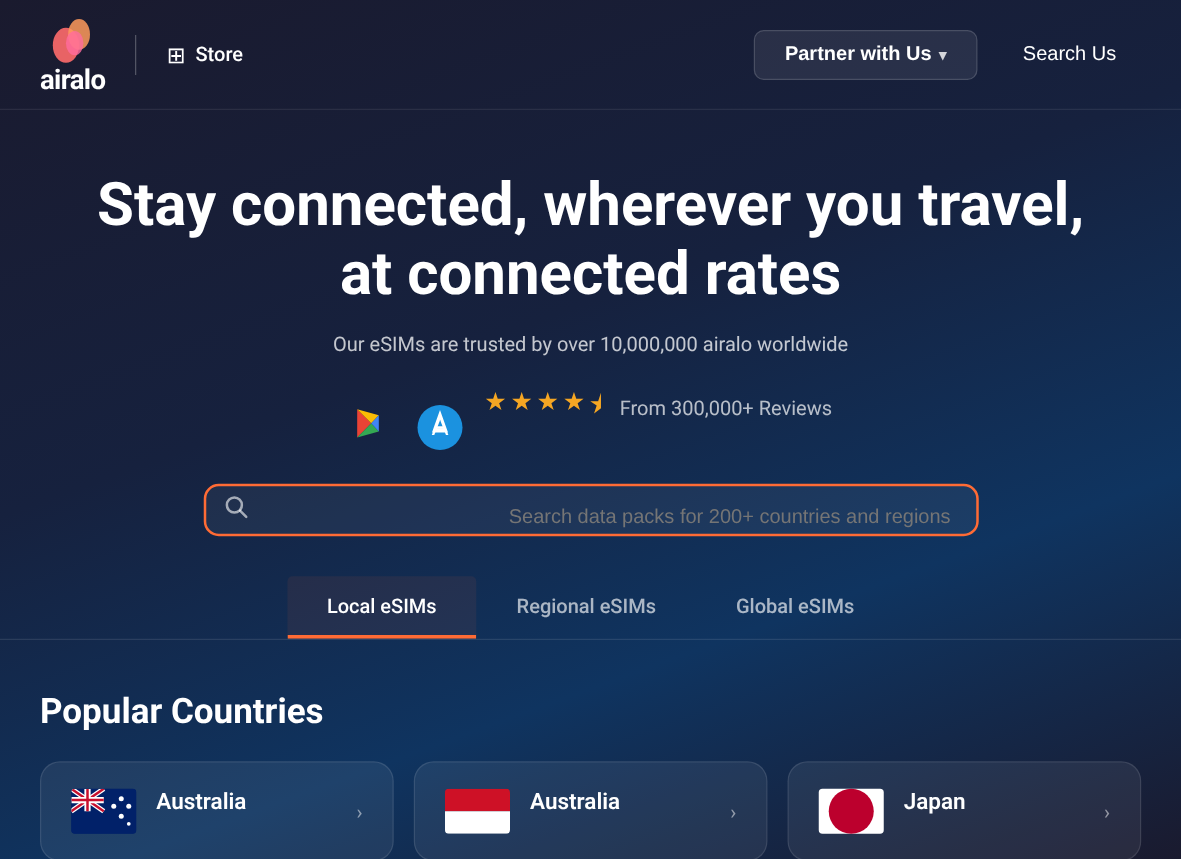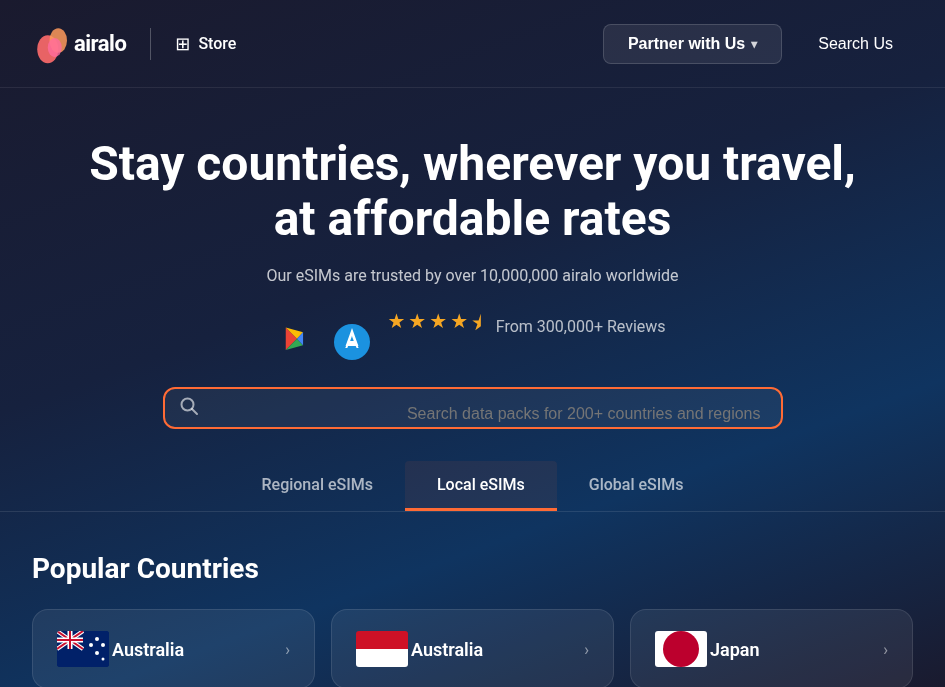--- a/index.html
+++ b/index.html
@@ -35,20 +35,21 @@
       display: flex;
       align-items: center;
       gap: 24px;
     }
 
     .logo-container {
       display: flex;
       align-items: center;
       gap: 0;
       cursor: pointer;
+      flex-direction: column;
     }
 
     .logo-text {
       font-size: 22px;
       font-weight: 700;
       color: #ffffff;
       letter-spacing: -0.5px;
     }
 
     .nav-divider {
@@ -246,22 +247,22 @@
       padding: 20px 24px;
       display: flex;
       align-items: center;
       justify-content: space-between;
       cursor: pointer;
       min-height: 80px;
     }
 
     .country-card-left {
       display: flex;
-      align-items: center;
-      gap: 3px;
+      align-items: flex-start;
+      gap: 16px;
     }
 
     .japan-flag-circle {
       width: 36px;
       height: 36px;
       background: #BC002D;
       border-radius: 50%;
     }
 
     .country-name {
@@ -379,22 +380,22 @@
       </button>
 
       <button class="about-btn">
         <span>Search Us</span>
       </button>
     </div>
   </nav>
 
   <section class="hero">
     <h1 class="hero-title">
-      <span>Stay countries, wherever you travel,</span><br>
-      <span>at affordable rates</span>
+      <span>Stay connected, wherever you travel,</span><br>
+      <span>at connected rates</span>
     </h1>
 
     <p class="hero-subtitle">Our eSIMs are trusted by over 10,000,000 airalo worldwide</p>
 
     <div class="app-stores">
 
       <div class="gplay-icon">
         <svg width="36" height="36" viewBox="0 0 36 36">
           <circle cx="18" cy="18" r="18" fill="transparent"></circle>
 
@@ -435,25 +436,25 @@
         <svg width="20" height="20" viewBox="0 0 20 20" fill="none">
           <circle cx="8.5" cy="8.5" r="6" stroke="rgba(255,255,255,0.6)" stroke-width="2"></circle>
           <line x1="13" y1="13" x2="18" y2="18" stroke="rgba(255,255,255,0.6)" stroke-width="2" stroke-linecap="round"></line>
         </svg>
       </span>
       <input class="search-bar" type="text" placeholder="Search data packs for 200+ countries and regions" style="">
     </div>
   </section>
 
   <div class="tabs-section">
+    <div class="tab-item active">
+      <span>Local eSIMs</span>
+    </div>
     <div class="tab-item">
       <span>Regional eSIMs</span>
-    </div>
-    <div class="tab-item active">
-      <span>Local eSIMs</span>
     </div>
     <div class="tab-item">
       <span>Global eSIMs</span>
     </div>
   </div>
 
   <section class="popular-section">
     <h2 class="popular-title">Popular Countries</h2>
 
     <div class="country-cards">

